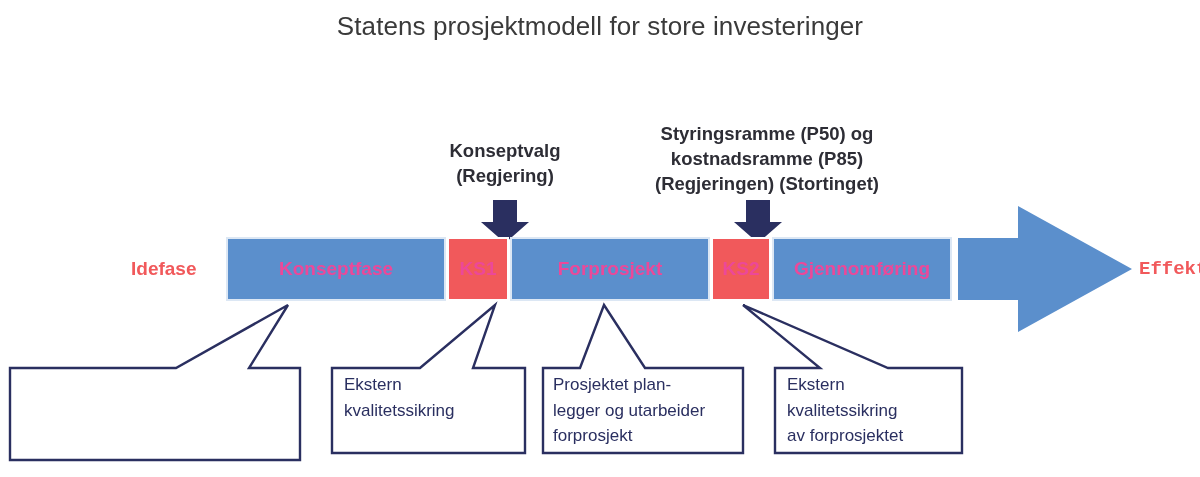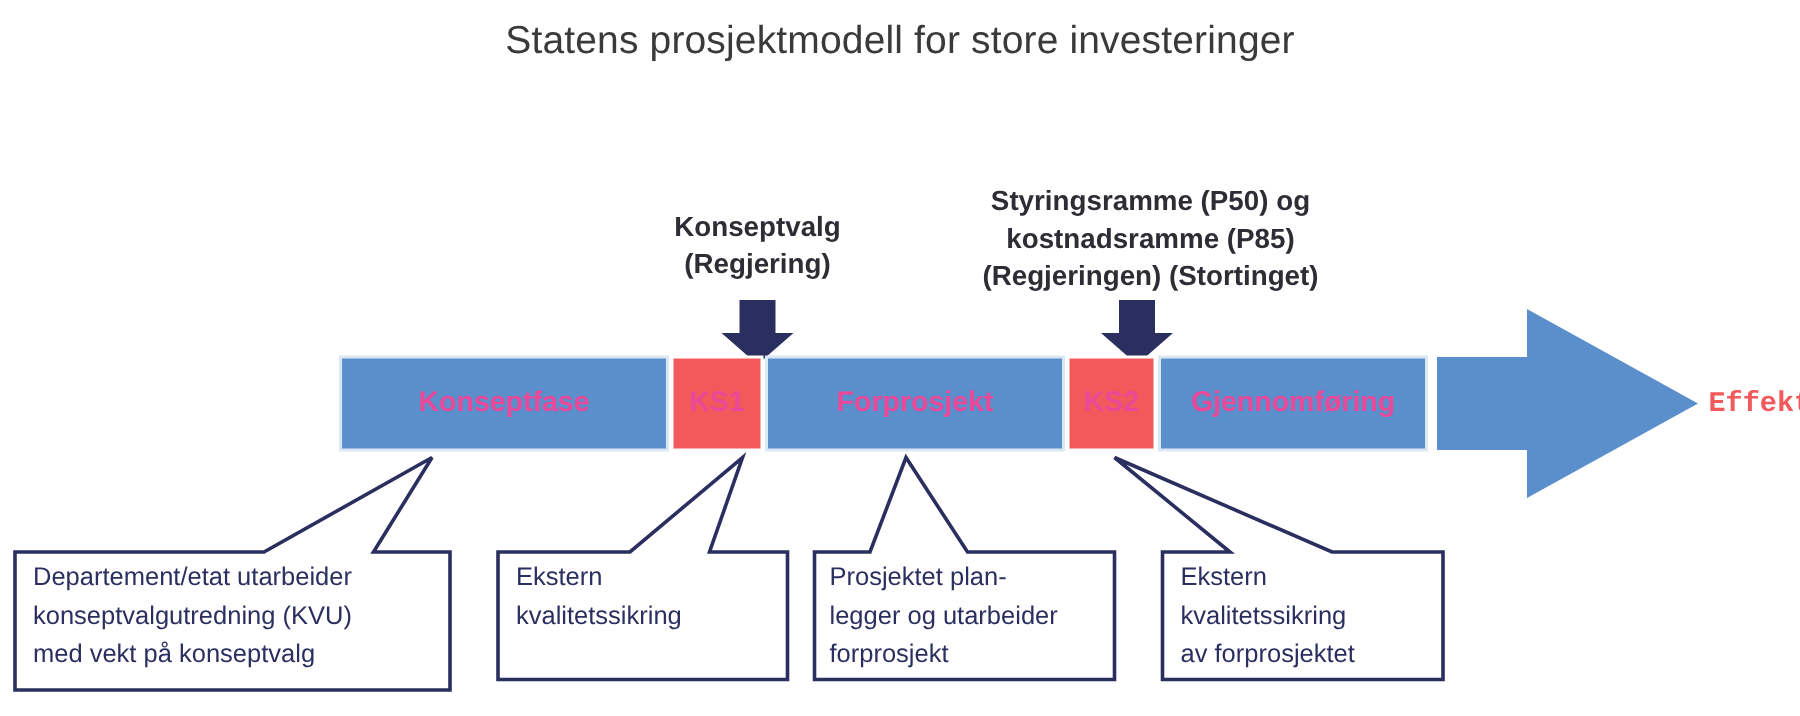--- a/index.html
+++ b/index.html
@@ -90,32 +90,30 @@
 
     <g fill="none" stroke="#2a2f60" stroke-width="2.4" stroke-linejoin="miter">
       <path d="M543,368 L543,453 L743,453 L743,368 L645,368 L604,305 L580,368 Z"></path>
     </g>
 
     <g fill="none" stroke="#2a2f60" stroke-width="2.4" stroke-linejoin="miter">
       <path d="M775,368 L775,453 L962,453 L962,368 L888,368 L743,305 L820,368 Z"></path>
     </g>
   </svg>
 
+  <div class="sidelabel" style="left:131px;top:238px;">Idefase</div>
 
   <div class="blocklabel" style="left:227px;top:238px;width:218px;">Konseptfase</div>
   <div class="blocklabel" style="left:448px;top:238px;width:60px;">KS1</div>
   <div class="blocklabel" style="left:511px;top:238px;width:198px;">Forprosjekt</div>
   <div class="blocklabel" style="left:712px;top:238px;width:58px;">KS2</div>
   <div class="blocklabel" style="left:773px;top:238px;width:178px;">Gjennomføring</div>
 
   <div class="sidelabel" style="left:1139px;top:238px;font-family:Liberation Mono, monospace;">Effekt</div>
 
-  <div class="calloutText" style="left:22px;top:372px;width:282px;">Departement/etat utarbeider
-konseptvalgutredning (KVU)
-med vekt på konseptvalg</div>
   <div class="calloutText" style="left:344px;top:372px;width:176px;">Ekstern
 kvalitetssikring</div>
   <div class="calloutText" style="left:553px;top:372px;width:192px;">Prosjektet plan-
 legger og utarbeider
 forprosjekt</div>
   <div class="calloutText" style="left:787px;top:372px;width:172px;">Ekstern
 kvalitetssikring
 av forprosjektet</div>
 
 </div>

